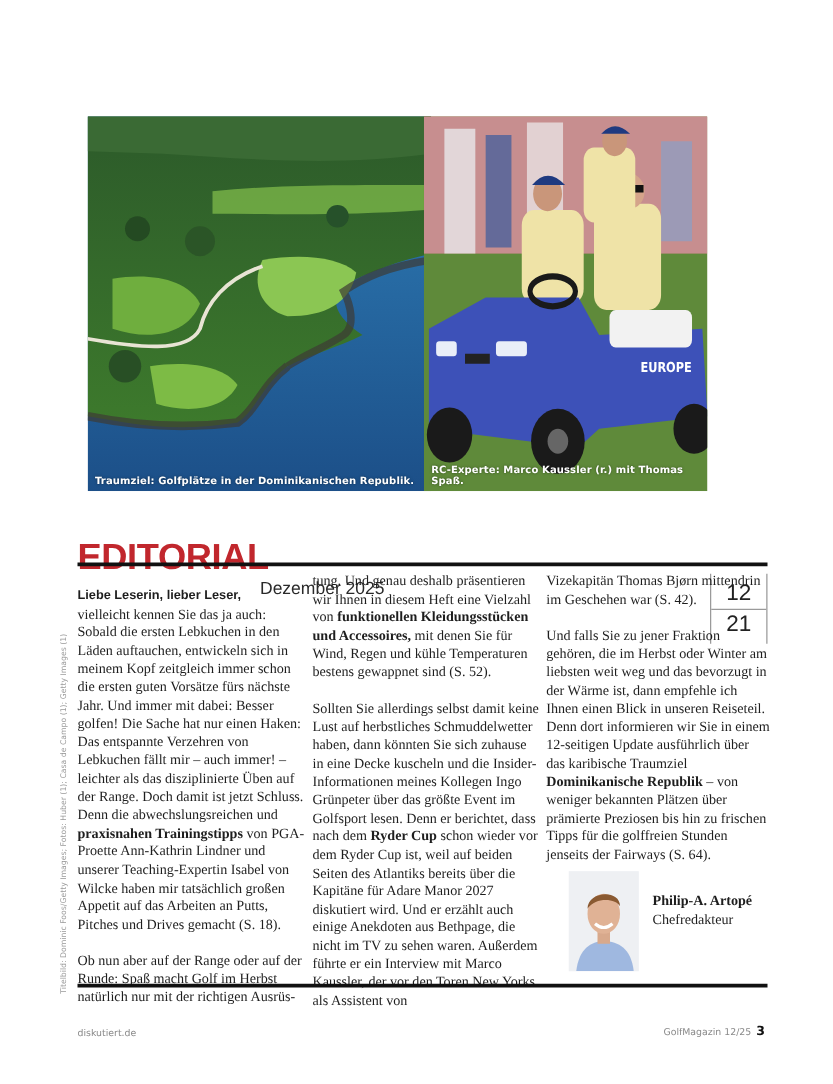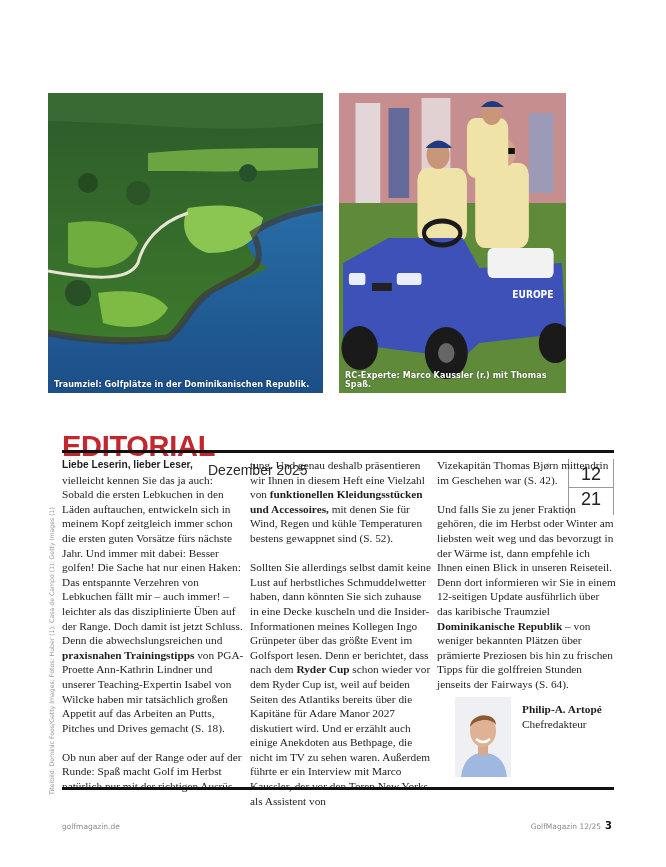--- a/index.html
+++ b/index.html
@@ -1,20 +1,20 @@
 <!DOCTYPE html>
 <html><head>
 <meta charset="utf-8">
 <style>
   * { box-sizing: border-box; margin: 0; padding: 0; }
   html, body { width: 666px; height: 867px; background: #ffffff; overflow: hidden; }
   body { position: relative; font-family: "Liberation Serif", serif; color: #1e1e1e; }
 
   .photo { position: absolute; top: 93px; height: 300px; overflow: hidden; }
-  .photo-left { left: 48px; width: 275px; }
+  .photo-left { left: 70px; width: 275px; }
   .photo-right { left: 339px; width: 227px; }
   .photo svg { display: block; width: 100%; height: 100%; }
   .caption {
     position: absolute; left: 6px; bottom: 4px;
     font-family: "DejaVu Sans", sans-serif; font-weight: bold;
     font-size: 8px; color: #ffffff; letter-spacing: 0.1px;
     text-shadow: 0 0 2px rgba(0,0,0,0.5);
   }
 
   .header { position: absolute; left: 62px; top: 411px; width: 552px; height: 56px; }
@@ -38,33 +38,33 @@
   .issue-month { top: 5px; }
   .issue-year { top: 30px; }
   .issue-divider { position: absolute; left: 0; top: 28px; width: 100%; height: 1px; background: #9a9a9a; }
   .rule-top { position: absolute; left: 62px; top: 450px; width: 552px; height: 3px; background: #111; }
   .rule-bottom { position: absolute; left: 62px; top: 787px; width: 552px; height: 3px; background: #111; }
 
   .col {
     position: absolute; top: 458px;
     font-size: 11.3px; line-height: 14.6px; color: #1e1e1e;
   }
-  .col1 { left: 62px; width: 183px; }
+  .col1 { left: 62px; width: 183px; margin-top: 12px; }
   .col2 { left: 250px; width: 182px; }
   .col3 { left: 437px; width: 180px; }
   .col p { margin: 0; }
   .col .gap { height: 14.6px; }
   .greeting { font-family: "Liberation Sans", sans-serif; font-weight: bold; font-size: 10.2px; }
   b { font-weight: bold; }
 
   .signoff { position: absolute; left: 455px; top: 697px; width: 165px; height: 80px; }
   .portrait { position: absolute; left: 0; top: 0; width: 56px; height: 80px; background: #eef0f3; overflow: hidden; }
   .portrait svg { width: 100%; height: 100%; display: block; }
   .signoff-text { position: absolute; left: 67px; top: 3px; width: 100px; font-size: 11.3px; line-height: 14.6px; }
-  .signoff-name { font-weight: bold; margin-top: 2px; }
+  .signoff-name { font-weight: bold; margin-top: 14px; }
 
   .credit {
     position: absolute; left: 48px; top: 795px;
     transform-origin: 0 0; transform: rotate(-90deg);
     font-family: "DejaVu Sans", sans-serif; font-size: 6.2px; color: #9a9a9a;
     white-space: nowrap;
   }
   .footer-left {
     position: absolute; left: 62px; top: 822px;
     font-family: "DejaVu Sans", sans-serif; font-size: 7.5px; color: #8a8a8a;
@@ -188,16 +188,16 @@
   <div class="signoff-text">
     <p class="signoff-name">Philip-A. Artopé</p>
     <p>Chefredakteur</p>
   </div>
 </div>
 
 <div class="rule-bottom"></div>
 
 <div class="credit">Titelbild: Dominic Foos/Getty Images; Fotos: Huber (1); Casa de Campo (1); Getty Images (1)</div>
 
-<div class="footer-left">golfmagazin.de</div>
+<div class="footer-left">diskutiert.de</div>
 <div class="footer-right">
   <span>GolfMagazin 12/25</span><span class="page-num">3</span>
 </div>
 
 </body></html>

